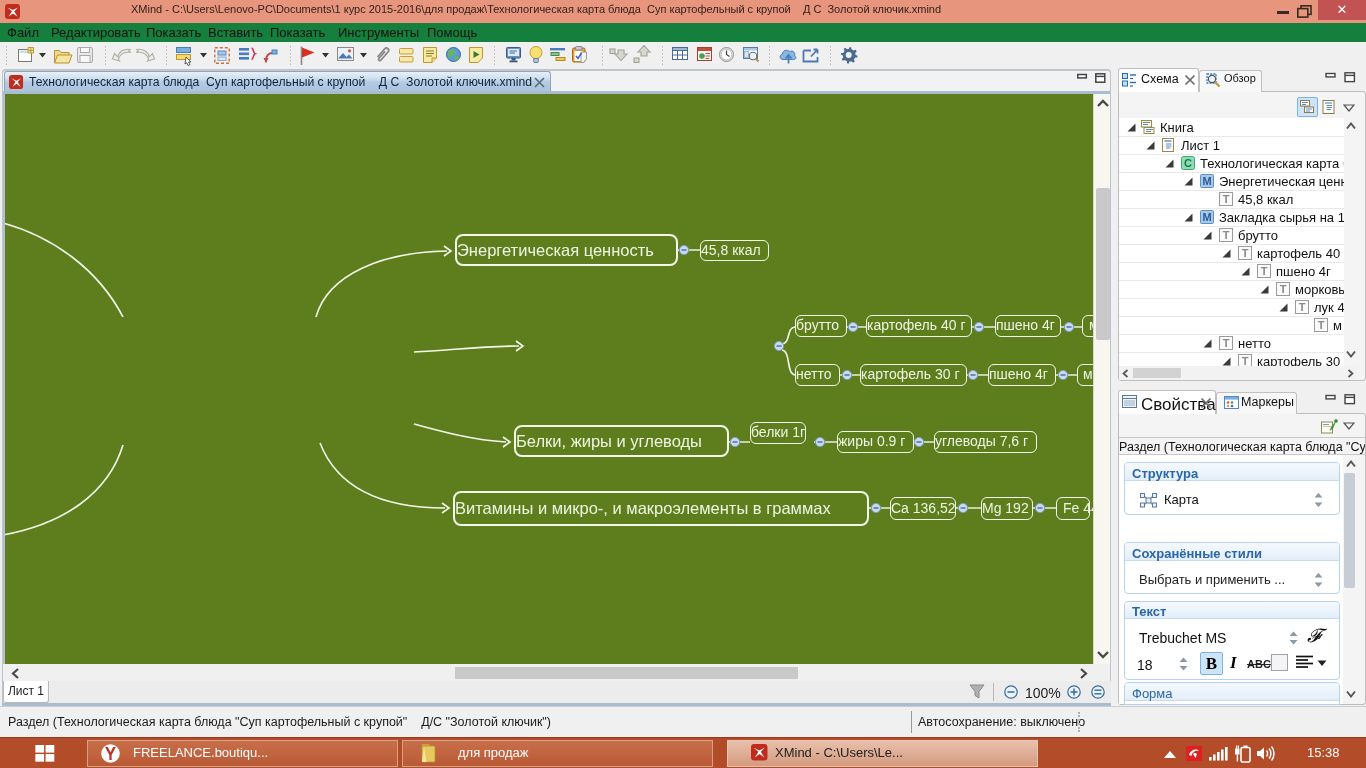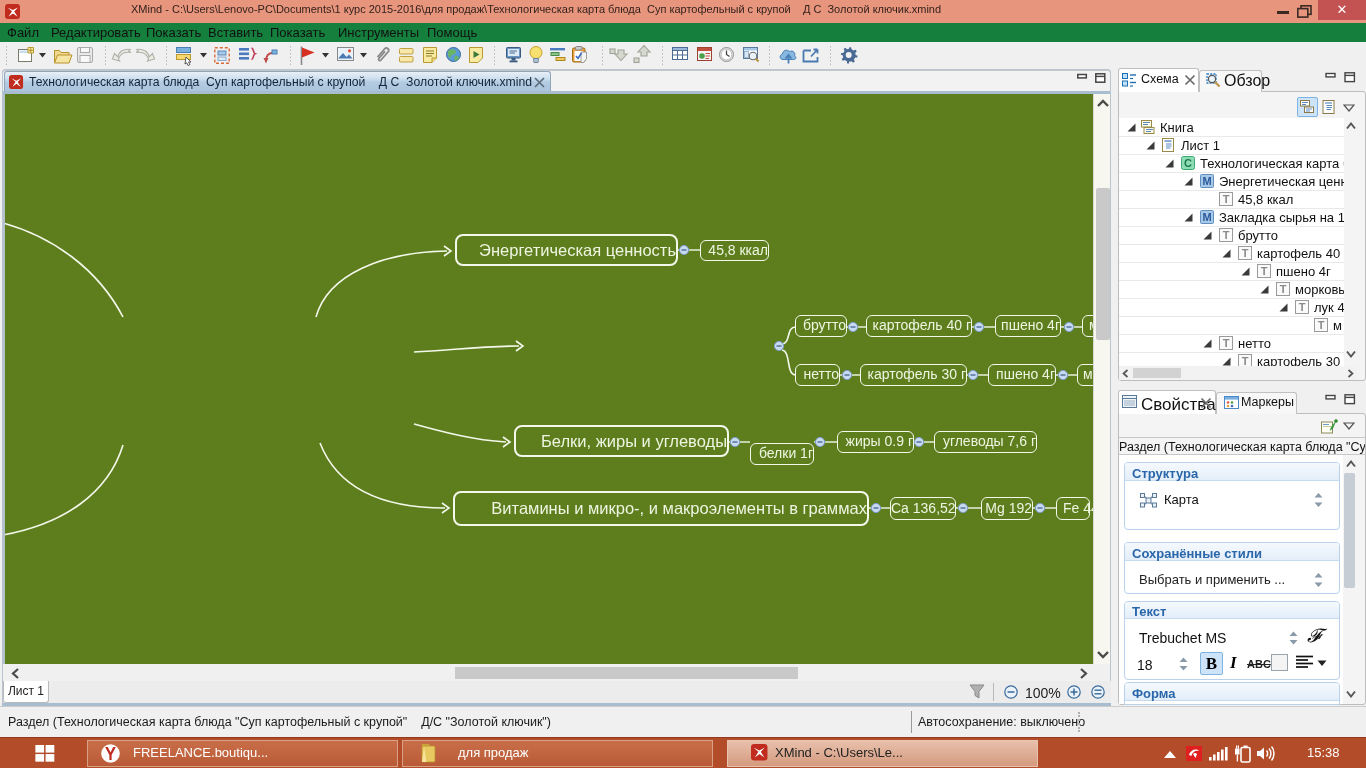--- a/index.html
+++ b/index.html
@@ -30,21 +30,21 @@
 
   
   #canvas { left:3px; top:94px; width:1090px; height:570px; background:#5e7e1e; overflow:hidden; }
   #vscroll { left:1093px; top:94px; width:18px; height:570px; background:#f7f7ef; border-left:1px solid #d8d8d0; }
   #vthumb { position:absolute; left:2px; top:94px; width:14px; height:152px; background:#c9c9c9; border-radius:2px; }
   #hscroll { left:3px; top:664px; width:1090px; height:17px; background:#f0f0f0; }
   #hthumb { left:452px; top:3px; width:343px; height:12px; background:#c9c9c9; }
   #editor-frame { left:2px; top:69px; width:1109px; height:637px; border:1px solid #b9c6d2; border-radius:3px; pointer-events:none; }
 
   
-  .topic { position:absolute; border:2px solid #f3f8ea; border-radius:8px; color:#eef5e1; text-align:right; white-space:nowrap; }
+  .topic { position:absolute; border:2px solid #f3f8ea; border-radius:8px; color:#eef5e1; text-align:left; white-space:nowrap; }
   .t1 { font-size:16.5px; }
   .t2 { font-size:14px; border-width:1.5px; border-radius:6px; }
   #central { position:absolute; left:-2px; top:225px; width:408px; height:120px; background:#5e7e1e; border:2px solid #eef4e4; border-radius:9px; box-shadow:0 0 0 4px #2d5c86; color:#edf4df; font-size:24px; font-weight:bold; text-align:center; line-height:27.5px; padding-top:17px; }
 
   
   #sheetrow { left:3px; top:681px; width:1108px; height:22px; background:#ececec; }
   #sheettab { left:0px; top:0px; width:46px; height:22px; background:#fff; border:1px solid #b9b9b9; border-top:none; border-radius:0 0 3px 3px; font-size:12px; color:#222; text-align:center; line-height:20px; }
   #editor-bottom { left:2px; top:703px; width:1109px; height:3px; background:#a9bdd1; }
 
   
@@ -355,21 +355,21 @@
     <div class="topic t2" style="left:697px;top:146px;width:69px;height:21px;line-height:18px">45,8 ккал</div>
     <div class="topic t2" style="left:792px;top:221px;width:52px;height:22px;line-height:19px">брутто</div>
     <div class="topic t2" style="left:863px;top:221px;width:106px;height:22px;line-height:19px">картофель 40 г</div>
     <div class="topic t2" style="left:992px;top:221px;width:66px;height:22px;line-height:19px">пшено 4г</div>
     <div class="topic t2" style="left:1079px;top:221px;width:30px;height:22px;line-height:19px;text-align:left;padding-left:6px">м</div>
     <div class="topic t2" style="left:792px;top:270px;width:45px;height:22px;line-height:19px">нетто</div>
     <div class="topic t2" style="left:857px;top:270px;width:107px;height:22px;line-height:19px">картофель 30 г</div>
     <div class="topic t2" style="left:985px;top:270px;width:68px;height:22px;line-height:19px">пшено 4г</div>
     <div class="topic t2" style="left:1074px;top:270px;width:32px;height:22px;line-height:19px;text-align:left;padding-left:5px">мо</div>
     <div class="topic t1" style="left:511px;top:331px;width:215px;height:32px;line-height:28px">Белки, жиры и углеводы</div>
-    <div class="topic t2" style="left:747px;top:349px;width:64px;height:22px;line-height:19px">белки 1г</div>
+    <div class="topic t2" style="left:747px;top:328px;width:56px;height:22px;line-height:19px">белки 1г</div>
     <div class="topic t2" style="left:834px;top:337px;width:77px;height:22px;line-height:19px">жиры 0.9 г</div>
     <div class="topic t2" style="left:931px;top:337px;width:103px;height:22px;line-height:19px">углеводы 7,6 г</div>
     <div class="topic t1" style="left:450px;top:397px;width:416px;height:35px;line-height:31px">Витамины и микро-, и макроэлементы в граммах</div>
     <div class="topic t2" style="left:887px;top:403px;width:66px;height:23px;line-height:20px">Ca 136,52</div>
     <div class="topic t2" style="left:978px;top:403px;width:52px;height:23px;line-height:20px">Mg 192</div>
     <div class="topic t2" style="left:1053px;top:403px;width:34px;height:23px;line-height:20px;text-align:left;padding-left:6px">Fe 44</div>
   </div>
   <div id="vscroll" class="abs">
       <svg style="position:absolute;left:3px;top:5px" width="12" height="9" viewBox="0 0 12 9">
         <path d="M1 7 L6 2 L11 7" fill="none" stroke="#4a4a4a" stroke-width="2.4"></path>
@@ -437,21 +437,21 @@
     </svg>
     <span class="abs" style="left:30px;top:5px;font-size:12.5px;color:#111">Схема</span>
     <svg class="abs" style="left:73px;top:7px" width="12" height="12" viewBox="0 0 12 12">
         <path d="M1.5 1.5 L10.5 10.5 M10.5 1.5 L1.5 10.5" stroke="#6a6a6a" stroke-width="1.7"></path>
       </svg>
     <svg class="abs" style="left:95px;top:6px" width="16" height="16" viewBox="0 0 16 16">
       <rect x="1" y="1" width="9" height="9" fill="none" stroke="#2a7ac0" stroke-dasharray="2 1.2" stroke-width="1.3"></rect>
       <circle cx="6" cy="6" r="3.6" fill="#eaf4fc" stroke="#555" stroke-width="1.2"></circle>
       <line x1="9" y1="9" x2="13.5" y2="13.5" stroke="#c09a52" stroke-width="2.4"></line>
     </svg>
-    <span class="abs" style="left:113px;top:5px;font-size:16px;color:#111">Обзор</span>
+    <span class="abs" style="left:113px;top:5px;font-size:11px;color:#111">Обзор</span>
     <svg class="abs" style="left:214px;top:5px" width="32" height="12" viewBox="0 0 32 12">
       <rect x="1" y="1.5" width="9" height="3.4" fill="#fff" stroke="#444" stroke-width="1.4"></rect>
       <rect x="20" y="0.8" width="9.4" height="8.8" fill="#fff" stroke="#444" stroke-width="1.4"></rect>
       <line x1="20" y1="3.4" x2="29.4" y2="3.4" stroke="#444" stroke-width="1.4"></line>
     </svg>
 
     <div class="abs" style="left:186px;top:30px;width:21px;height:20px;background:#cde3f7;border:1px solid #7eb4e2;border-radius:2px"></div>
     <svg class="abs" style="left:189px;top:33px" width="15" height="14" viewBox="0 0 15 14">
       <rect x="0.5" y="0.5" width="9" height="5.5" fill="#fff" stroke="#8a7a4a"></rect>
       <rect x="4.5" y="7" width="9" height="5.5" fill="#fff" stroke="#8a7a4a"></rect>
@@ -656,21 +656,21 @@
     <div class="abs" style="left:232px;top:388px;width:14px;height:249px;background:#f4f4f4">
       <svg class="abs" style="left:3px;top:5px" width="10" height="8" viewBox="0 0 10 8">
           <path d="M1 6.5 L5 1.5 L9 6.5" fill="none" stroke="#555" stroke-width="1.9"></path>
         </svg>
       <svg class="abs" style="left:3px;top:235px" width="10" height="8" viewBox="0 0 10 8">
           <path d="M1 1.5 L5 6.5 L9 1.5" fill="none" stroke="#555" stroke-width="1.9"></path>
         </svg>
       <div class="abs" style="left:1px;top:18px;width:11px;height:115px;background:#c6cdd5;border-radius:2px"></div>
     </div>
 
-    <div class="abs" style="left:13px;top:395px;width:216px;height:68px;border:1px solid #b9d1ea;border-radius:4px;background:#fff">
+    <div class="abs" style="left:13px;top:395px;width:216px;height:53px;border:1px solid #b9d1ea;border-radius:4px;background:#fff">
       <div style="height:18px;background:linear-gradient(#f5f9fd,#e3eef9);border-bottom:1px solid #c6daee;border-radius:3px 3px 0 0"></div>
       <span class="abs" style="left:7px;top:3px;font-size:13px;font-weight:bold;color:#2a66aa">Структура</span>
       <svg class="abs" style="left:15px;top:30px" width="17" height="15" viewBox="0 0 17 15">
         <g fill="#eaf0f6" stroke="#5a7a9a" stroke-width="1">
           <rect x="6" y="5" width="5" height="5"></rect>
           <rect x="0.5" y="0.5" width="4" height="4"></rect>
             <rect x="12.5" y="0.5" width="4" height="4"></rect>
           <rect x="0.5" y="10" width="4" height="4"></rect>
             <rect x="12.5" y="10" width="4" height="4"></rect>
         </g>
@@ -717,21 +717,21 @@
             <line x1="0" y1="8.5" x2="17" y2="8.5"></line>
             <line x1="0" y1="12" x2="12" y2="12"></line>
           </g>
       </svg>
       <svg class="abs" style="left:192px;top:58px" width="10" height="7" viewBox="0 0 10 7">
           <path d="M0.5 0.5 L5 6 L9.5 0.5 Z" fill="#222"></path>
         </svg>
     </div>
     <div class="abs" style="left:13px;top:615px;width:216px;height:23px;border:1px solid #b9d1ea;border-radius:4px 4px 0 0;background:#fff;overflow:hidden">
       <div style="height:18px;background:linear-gradient(#f5f9fd,#e3eef9);border-bottom:1px solid #c6daee"></div>
-      <span class="abs" style="left:7px;top:3px;font-size:13px;font-weight:bold;color:#2a66aa">Форма</span>
+      <span class="abs" style="left:7px;top:3px;font-size:13px;font-weight:normal;color:#2a66aa">Форма</span>
     </div>
   </div>
 
   <div id="taskbar" class="abs">
     <svg class="abs" style="left:35px;top:7px" width="20" height="17" viewBox="0 0 17 15">
       <g fill="#fff">
           <rect x="0" y="0" width="7.7" height="6.7"></rect>
           <rect x="9" y="0" width="7.7" height="6.7"></rect>
           <rect x="0" y="8" width="7.7" height="6.7"></rect>
           <rect x="9" y="8" width="7.7" height="6.7"></rect>

